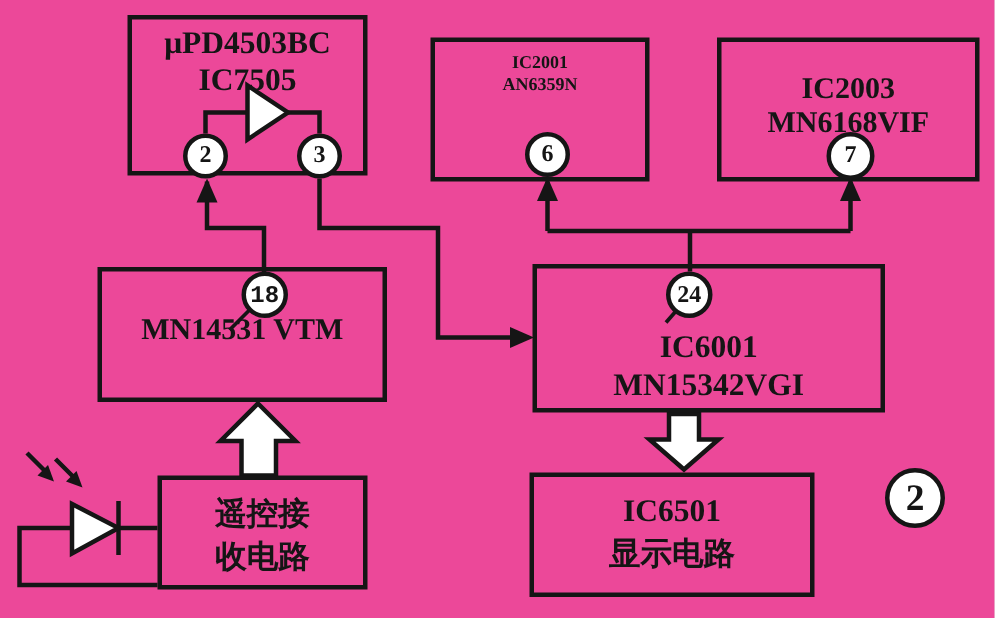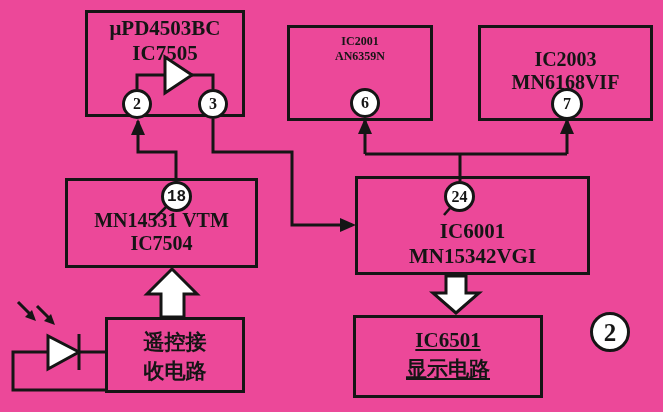--- a/index.html
+++ b/index.html
@@ -84,34 +84,33 @@
     <span class="l2">AN6359N</span>
   </div>
 
   <div class="box" style="left:478px;top:25px;width:175px;height:96px;font-size:20px;padding-top:20px;">
     <span class="l1">IC2003</span>
     <span class="l2">MN6168VIF</span>
   </div>
 
   <div class="box" style="left:65px;top:178px;width:193px;height:90px;font-size:20px;padding-top:28px;text-align:center;">
     <span class="l1">MN14531 VTM</span>
-    <span class="l2">IC7504</span>
   </div>
 
   <div class="box" style="left:355px;top:176px;width:235px;height:99px;font-size:21px;padding-top:40px;">
     <span class="l1">IC6001</span>
     <span class="l2">MN15342VGI</span>
   </div>
 
   <div class="box" style="left:105px;top:317px;width:140px;height:76px;font-size:21px;padding-top:8px;line-height:29px;">
     <span class="l1">遥控接</span>
     <span class="l2">收电路</span>
   </div>
 
-  <div class="box" style="left:353px;top:315px;width:190px;height:83px;font-size:21px;padding-top:8px;line-height:29px;text-decoration:underline;">
+  <div class="box" style="left:353px;top:315px;width:190px;height:83px;font-size:21px;padding-top:8px;line-height:29px;">
     <span class="l1">IC6501</span>
     <span class="l2">显示电路</span>
   </div>
 
   <div class="pin" style="left:122px;top:89px;width:30px;height:30px;">2</div>
   <div class="pin" style="left:198px;top:89px;width:30px;height:30px;">3</div>
   <div class="pin" style="left:350px;top:88px;width:30px;height:30px;">6</div>
   <div class="pin" style="left:551px;top:88px;width:32px;height:32px;">7</div>
   <div class="pin" style="left:161px;top:181px;width:31px;height:31px;font-family:Liberation Mono, monospace;">18</div>
   <div class="pin" style="left:444px;top:181px;width:31px;height:31px;">24</div>

